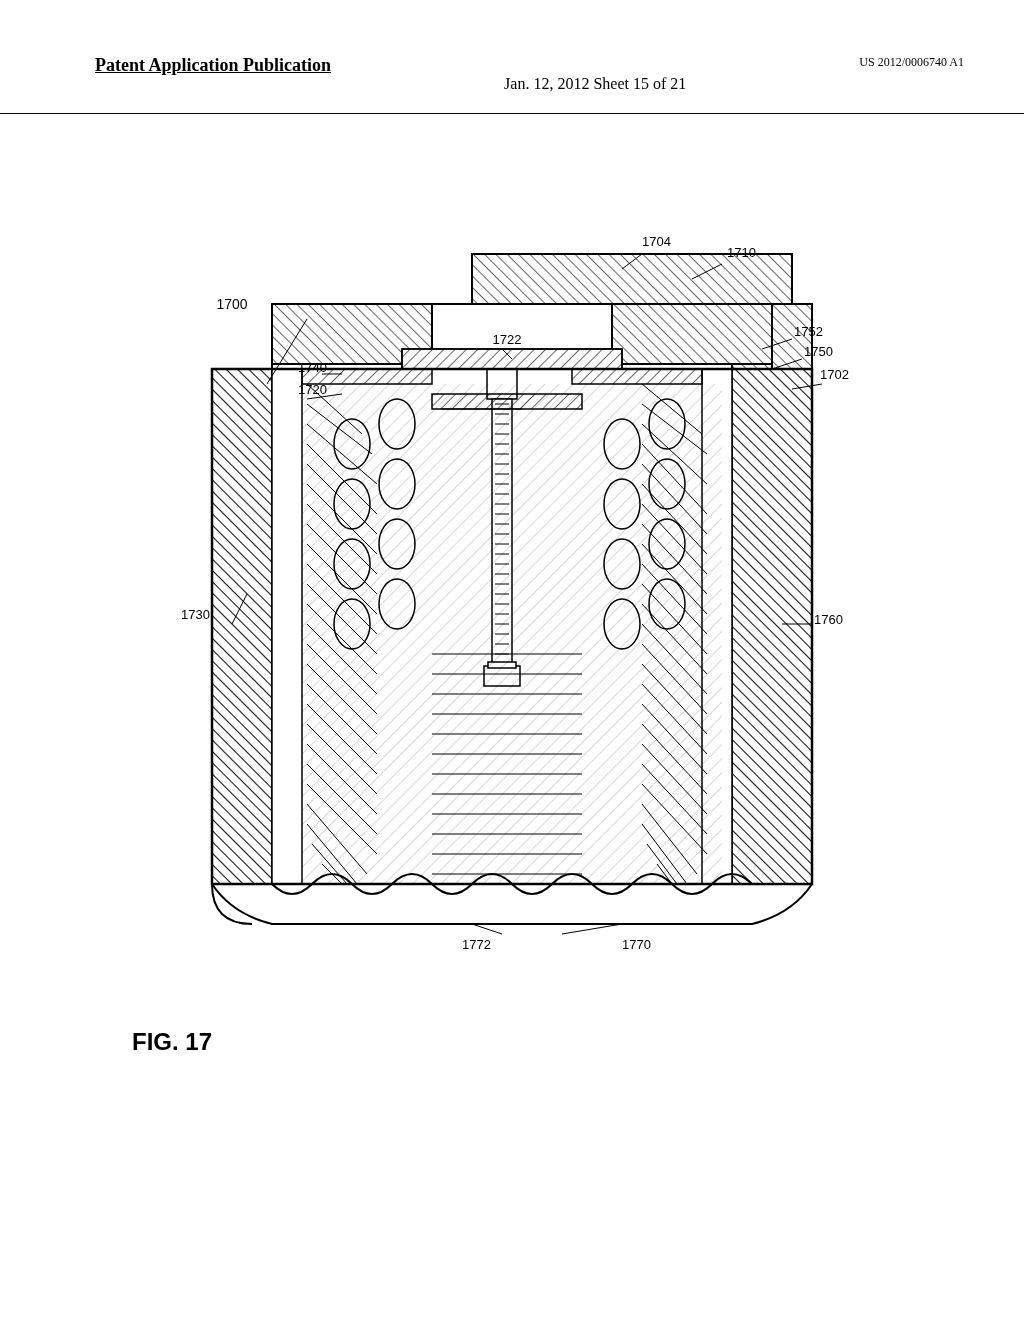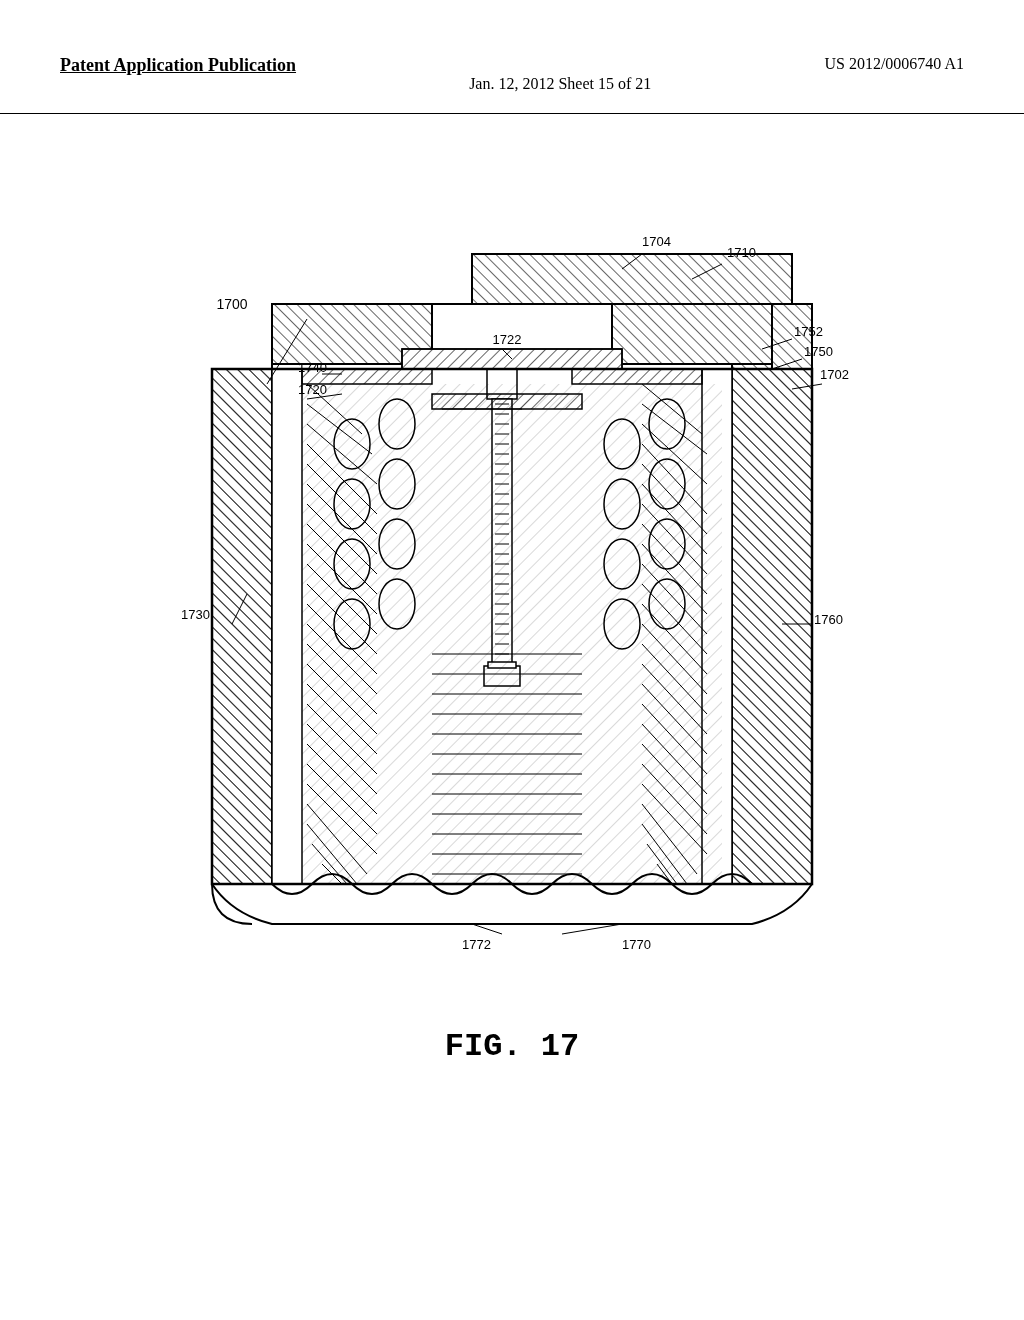--- a/index.html
+++ b/index.html
@@ -9,64 +9,64 @@
       background: #ffffff;
       font-family: 'Times New Roman', Times, serif;
       position: relative;
       overflow: hidden;
     }
 
     .header {
       display: flex;
       justify-content: space-between;
       align-items: flex-start;
-      padding: 55px 60px 20px 60px;
+      padding: 55px 60px 20px 95px;
       border-bottom: 1px solid #000;
     }
 
     .header-left {
       font-size: 18px;
       font-weight: bold;
       text-decoration: underline;
       color: #000;
     }
 
     .header-center {
       font-size: 16px;
       color: #000;
       text-align: center;
       margin-top: 20px;
     }
 
     .header-right {
-      font-size: 16px;
+      font-size: 12px;
       color: #000;
       text-align: center;
     }
 
     .main-content {
       display: flex;
       flex-direction: column;
       align-items: center;
       padding: 40px 60px;
     }
 
     .figure-container {
       position: relative;
       width: 760px;
       height: 860px;
       margin: 20px auto;
     }
 
     .figure-label {
-      text-align: center;
-      font-size: 32px;
+      text-align: left;
+      font-size: 24px;
       font-weight: bold;
       margin-top: 10px;
-      font-family: Liberation Mono, monospace;
+      font-family: Liberation Sans, sans-serif;
     }
 
     
     .patent-drawing {
       width: 760px;
       height: 840px;
     }
   </style>
 </head>
 <body>

